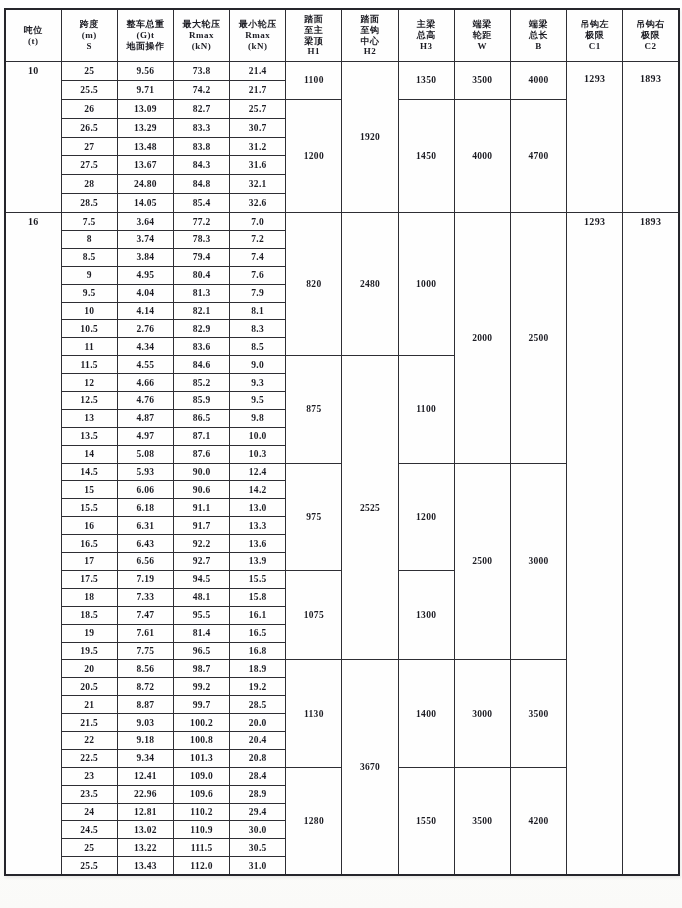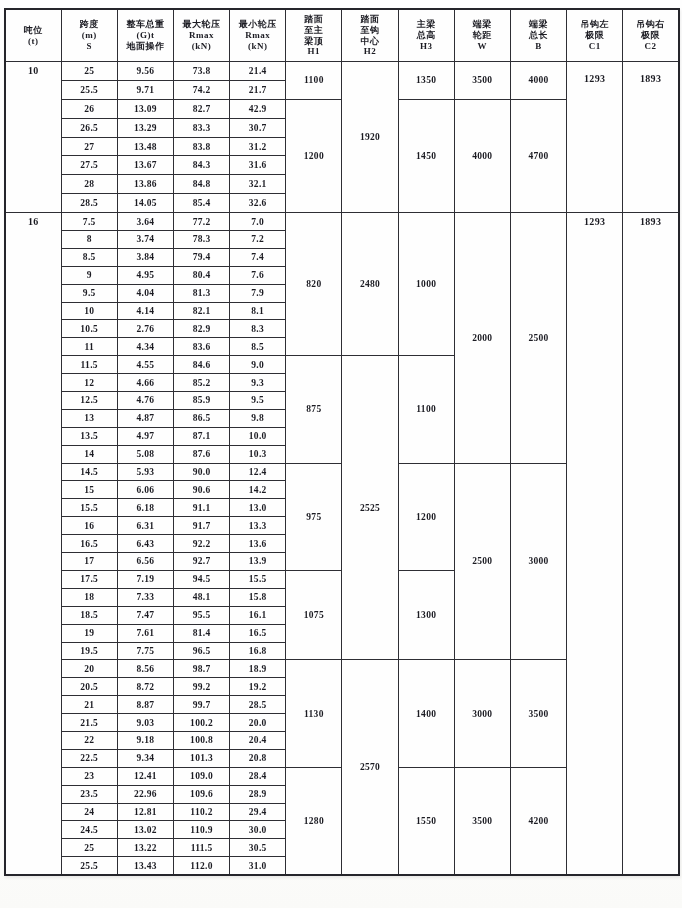--- a/index.html
+++ b/index.html
@@ -142,21 +142,21 @@
         <tr class="s0">
           <td>25.5</td>
           <td>9.71</td>
           <td>74.2</td>
           <td>21.7</td>
         </tr>
         <tr class="s0">
           <td>26</td>
           <td>13.09</td>
           <td>82.7</td>
-          <td>42.9</td>
+          <td>25.7</td>
           <td rowspan="6">1200</td>
           <td rowspan="6">1450</td>
           <td rowspan="6">4000</td>
           <td rowspan="6">4700</td>
         </tr>
         <tr class="s0">
           <td>26.5</td>
           <td>13.29</td>
           <td>83.3</td>
           <td>30.7</td>
@@ -168,21 +168,21 @@
           <td>31.2</td>
         </tr>
         <tr class="s0">
           <td>27.5</td>
           <td>13.67</td>
           <td>84.3</td>
           <td>31.6</td>
         </tr>
         <tr class="s0">
           <td>28</td>
-          <td>13.86</td>
+          <td>24.80</td>
           <td>84.8</td>
           <td>32.1</td>
         </tr>
         <tr class="s0">
           <td>28.5</td>
           <td>14.05</td>
           <td>85.4</td>
           <td>32.6</td>
         </tr>
         <tr class="s1">
@@ -351,21 +351,21 @@
           <td>7.75</td>
           <td>96.5</td>
           <td>16.8</td>
         </tr>
         <tr class="s1">
           <td>20</td>
           <td>8.56</td>
           <td>98.7</td>
           <td>18.9</td>
           <td rowspan="6">1130</td>
-          <td rowspan="12">2570</td>
+          <td rowspan="12">3670</td>
           <td rowspan="6">1400</td>
           <td rowspan="6">3000</td>
           <td rowspan="6">3500</td>
         </tr>
         <tr class="s1">
           <td>20.5</td>
           <td>8.72</td>
           <td>99.2</td>
           <td>19.2</td>
         </tr>

